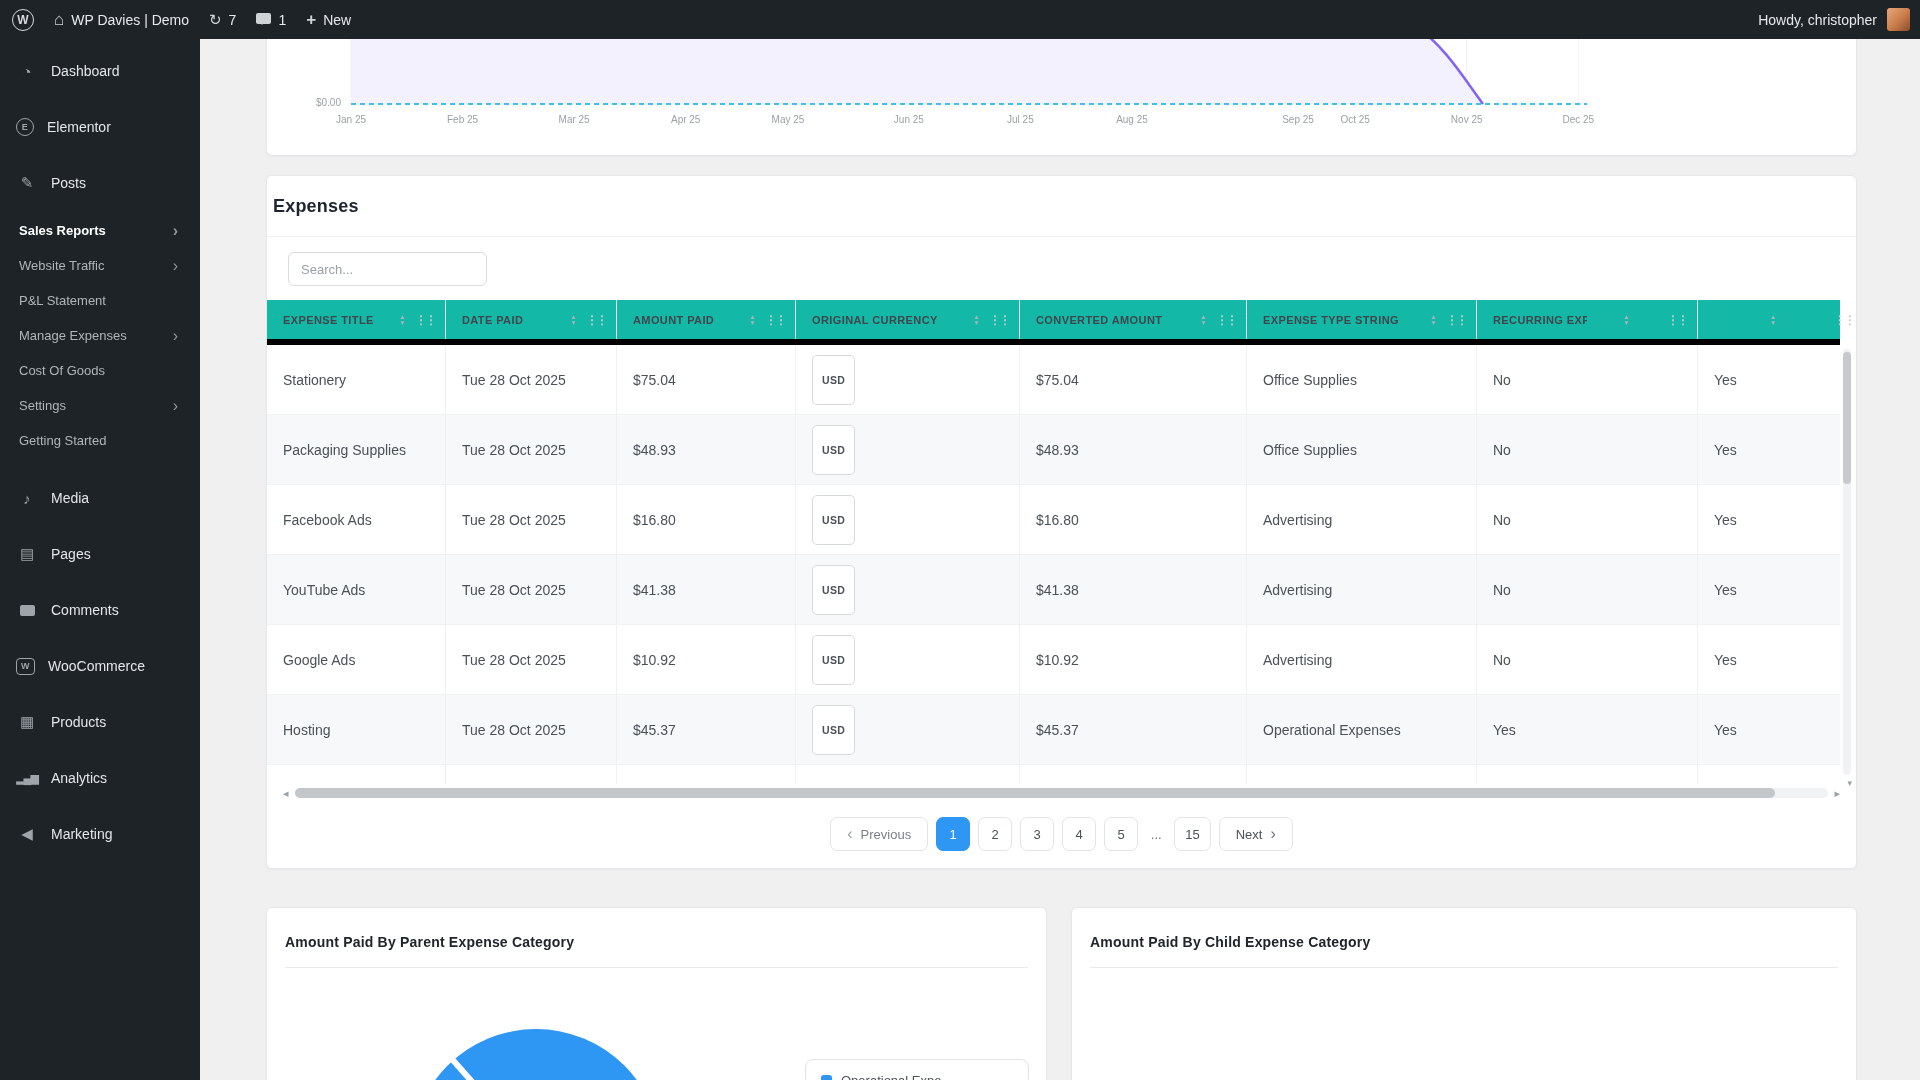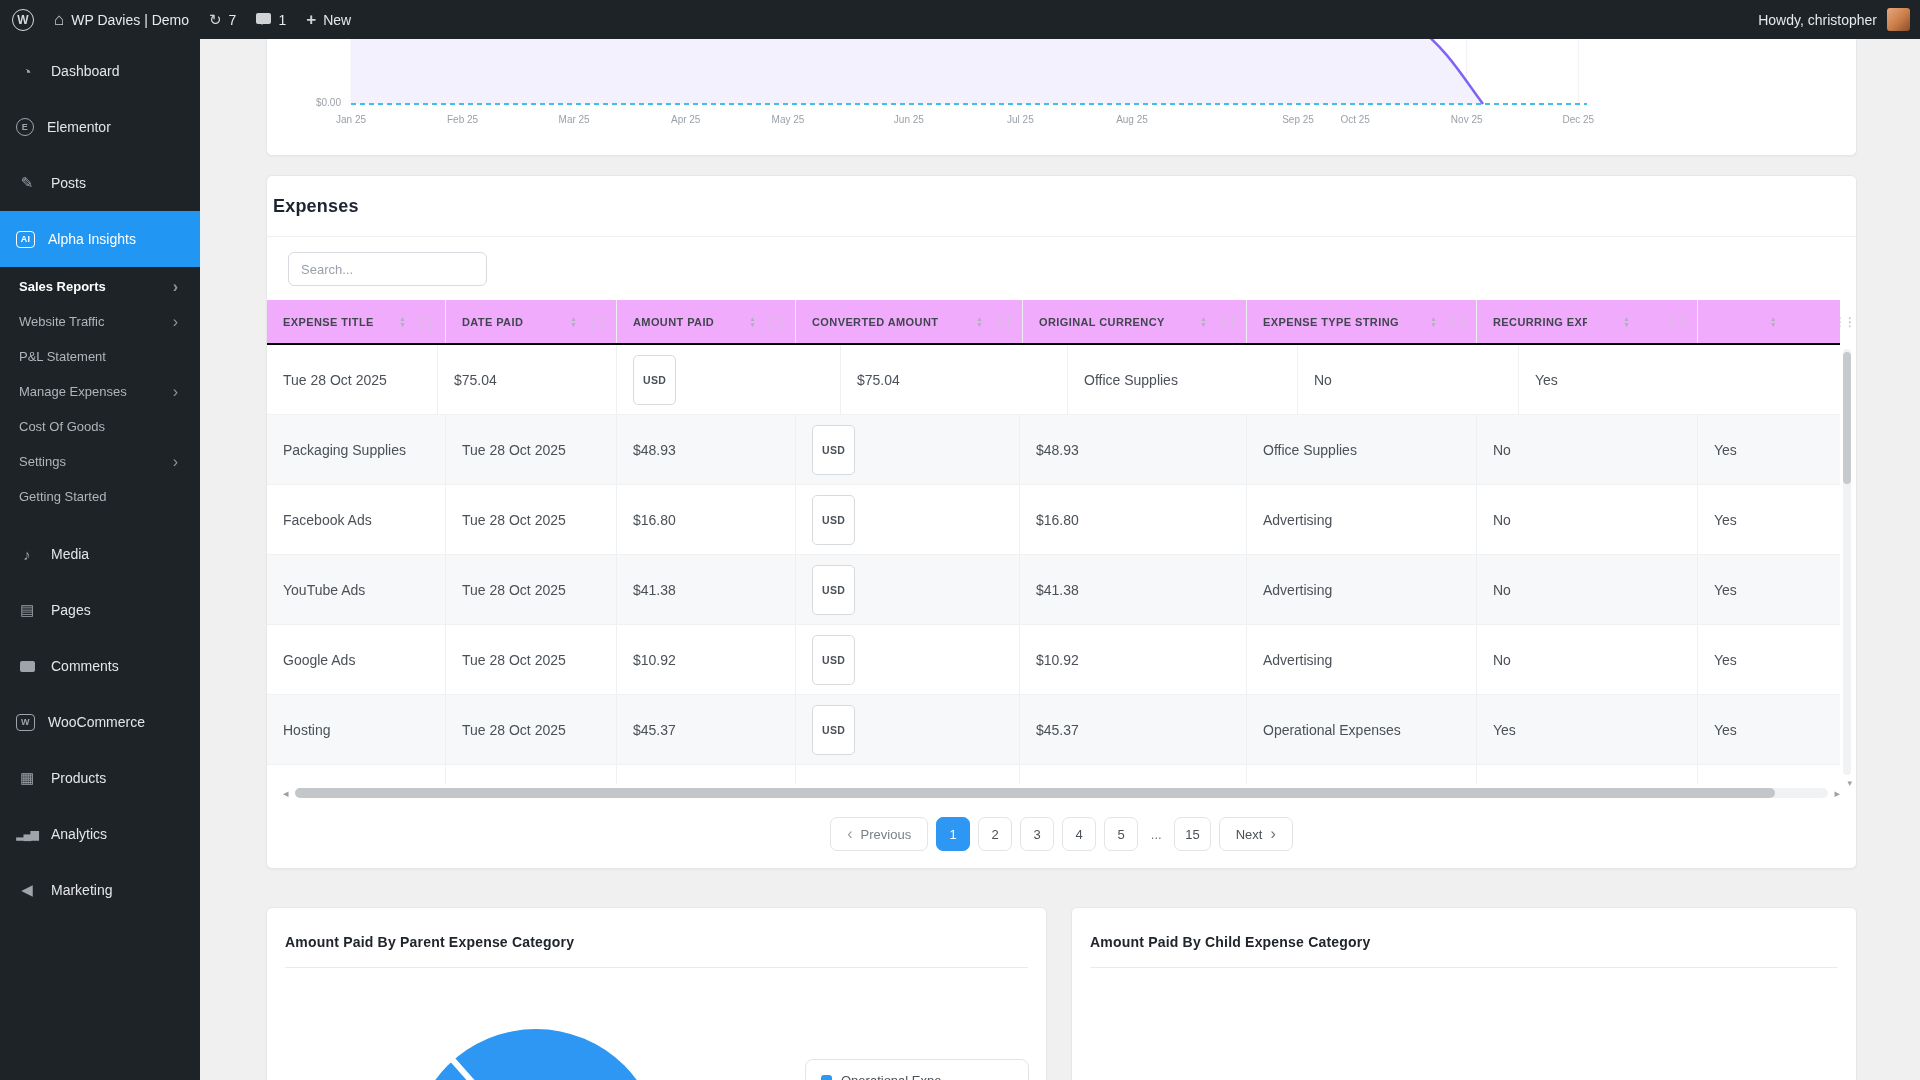--- a/index.html
+++ b/index.html
@@ -59,21 +59,21 @@
   .exp-title{font-size:18px;font-weight:bold;color:#1d2430;letter-spacing:.2px}
   .toolbar{display:flex;align-items:center;padding:15px 34px 14px 21px}
   .search-input{width:199px;height:34px;border:1px solid #d8dbdf;border-radius:6px;padding:0 12px;font-size:13px;color:#3c434a;font-family:inherit;background:#fff;outline:none}
   .search-input::placeholder{color:#9aa1a8}
   .toolbar-right{margin-left:auto;display:flex;align-items:center;gap:25px}
   .page-size{height:34px;min-width:46px;border:1px solid #d8dbdf;border-radius:6px;display:flex;align-items:center;justify-content:center;gap:7px;font-size:13px;color:#3c434a;padding:0 9px;cursor:pointer;background:#fff}
   .caret-down{width:0;height:0;border-left:4px solid transparent;border-right:4px solid transparent;border-top:5px solid #5b6169}
   .records-box{height:34px;border:1px solid #e1e3e6;border-radius:6px;display:flex;align-items:center;padding:0 14px;font-size:13px;color:#3c434a;background:#fff}
 
   .table-zone{position:relative}
-  .thead{display:flex;height:45px;border-bottom:2px solid #000000;width:1573px;background:#f0abfc}
+  .thead{display:flex;height:45px;border-bottom:6px solid #000000;width:1573px;background:#14b8a6}
   .th{display:flex;align-items:center;padding:0 10px 0 16px;border-right:1px solid #eceef0;font-size:11px;font-weight:bold;color:#40464d;letter-spacing:.4px;cursor:pointer}
   .th:last-child{border-right:none}
   .th-label{white-space:nowrap;overflow:hidden}
   .th-sort{margin-left:auto;display:flex;flex-direction:column;align-items:center;gap:1px;padding-left:8px;color:#aab0b6}
   .s-up::before{content:"▲";font-size:6.5px;line-height:5px;display:block}
   .s-down::before{content:"▼";font-size:6.5px;line-height:5px;display:block}
   .th-grip{margin-left:9px;cursor:grab;color:#c6cacd;font-size:12px;letter-spacing:-2px}
   .th-grip::before{content:"⋮⋮"}
   .tbody{width:1573px;height:439px;overflow:hidden}
   .trow{display:flex;height:70px;border-bottom:1px solid #eff1f2;background:#fff}
@@ -155,24 +155,20 @@
     <span class="mi-icon">◔</span>
     <span class="mi-label">Dashboard</span>
   </div>
         <div class="menu-item">
     <span class="mi-icon badge round">E</span>
     <span class="mi-label">Elementor</span>
   </div>
         <div class="menu-item">
     <span class="mi-icon">✎</span>
     <span class="mi-label">Posts</span>
-  </div>
-        <div class="menu-item active">
-    <span class="mi-icon badge">AI</span>
-    <span class="mi-label">Alpha Insights</span>
   </div>
         <div class="submenu">
           <div class="submenu-item current">
     <span class="sub-label">Sales Reports</span>
     <span class="sub-chevron"></span>
   </div>
           <div class="submenu-item">
     <span class="sub-label">Website Traffic</span>
     <span class="sub-chevron"></span>
   </div>
@@ -295,30 +291,30 @@
     <span class="th-grip"></span>
   </div>
               <div class="th" style="width: 179px;">
     <span class="th-label">AMOUNT PAID</span>
     <span class="th-sort">
                   <i class="s-up"></i>
                   <i class="s-down"></i>
                 </span>
     <span class="th-grip"></span>
   </div>
+              <div class="th" style="width: 224px;">
+    <span class="th-label">ORIGINAL CURRENCY</span>
+    <span class="th-sort">
+                  <i class="s-up"></i>
+                  <i class="s-down"></i>
+                </span>
+    <span class="th-grip"></span>
+  </div>
               <div class="th" style="width: 227px;">
     <span class="th-label">CONVERTED AMOUNT</span>
-    <span class="th-sort">
-                  <i class="s-up"></i>
-                  <i class="s-down"></i>
-                </span>
-    <span class="th-grip"></span>
-  </div>
-              <div class="th" style="width: 224px;">
-    <span class="th-label">ORIGINAL CURRENCY</span>
     <span class="th-sort">
                   <i class="s-up"></i>
                   <i class="s-down"></i>
                 </span>
     <span class="th-grip"></span>
   </div>
               <div class="th" style="width: 230px;">
     <span class="th-label">EXPENSE TYPE STRING</span>
     <span class="th-sort">
                   <i class="s-up"></i>
@@ -338,20 +334,21 @@
     <span class="th-label">IS PAID</span>
     <span class="th-sort">
                   <i class="s-up"></i>
                   <i class="s-down"></i>
                 </span>
     <span class="th-grip"></span>
   </div>
             </div>
           <div class="tbody" id="tbody">
               <div class="trow">
+                <div class="td" style="width: 179px;">Stationery</div>
                 <div class="td" style="width: 171px;">Tue 28 Oct 2025</div>
                 <div class="td" style="width: 179px;">$75.04</div>
                 <div class="td" style="width: 224px;">
                   <span class="pill">USD</span>
                 </div>
                 <div class="td" style="width: 227px;">$75.04</div>
                 <div class="td" style="width: 230px;">Office Supplies</div>
                 <div class="td" style="width: 221px;">No</div>
                 <div class="td" style="width: 142px;">Yes</div>
               </div>

